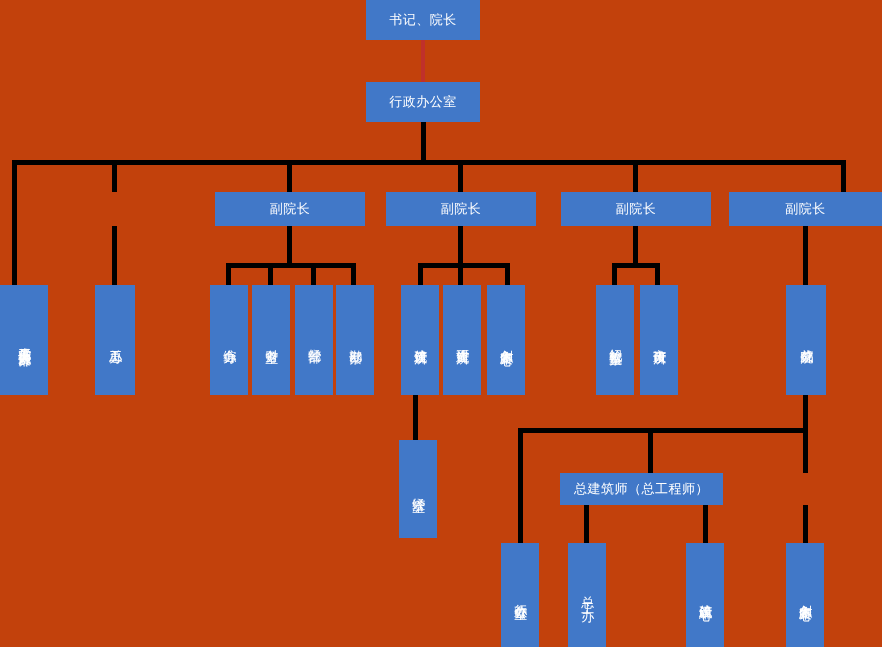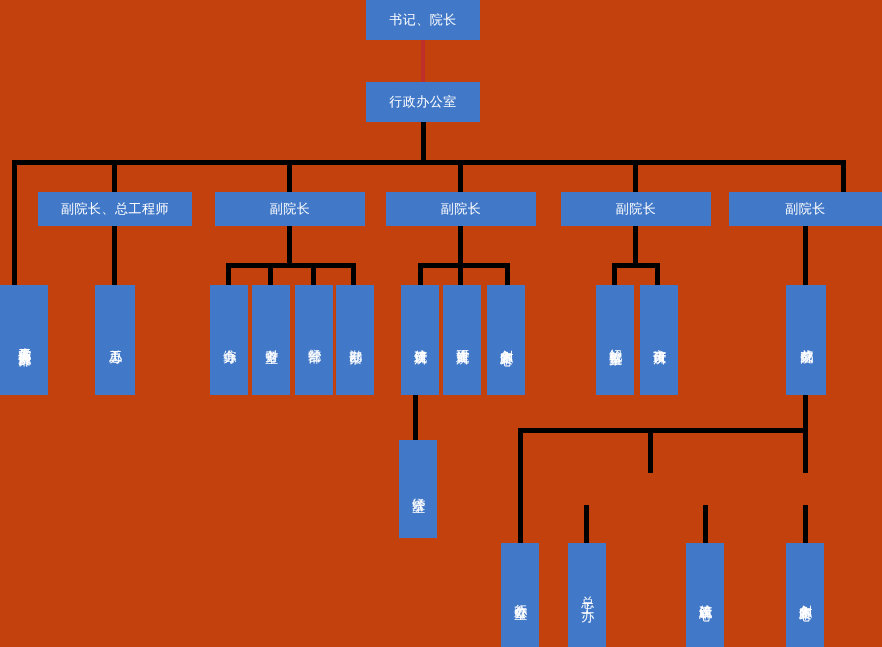--- a/index.html
+++ b/index.html
@@ -80,21 +80,20 @@
 
   <div class="conn" style="left:12px; top:160px; width:834px; height:5px;"></div>
 
   <div class="conn" style="left:12px; top:160px; width:5px; height:125px;"></div>
   <div class="conn" style="left:112px; top:160px; width:5px; height:32px;"></div>
   <div class="conn" style="left:287px; top:160px; width:5px; height:32px;"></div>
   <div class="conn" style="left:458px; top:160px; width:5px; height:32px;"></div>
   <div class="conn" style="left:633px; top:160px; width:5px; height:32px;"></div>
   <div class="conn" style="left:841px; top:160px; width:5px; height:32px;"></div>
 
-  <div class="node h" style="left:38px; top:192px; width:154px; height:34px;">副院长、总工程师</div>
 
   <div class="node h" style="left:215px; top:192px; width:150px; height:34px;">副院长</div>
 
   <div class="node h" style="left:386px; top:192px; width:150px; height:34px;">副院长</div>
 
   <div class="node h" style="left:561px; top:192px; width:150px; height:34px;">副院长</div>
 
   <div class="node h" style="left:729px; top:192px; width:153px; height:34px;">副院长</div>
 
   <div class="conn" style="left:112px; top:226px; width:5px; height:59px;"></div>
@@ -166,20 +165,21 @@
     <span class="vline">成都分院</span>
   </div>
 
   <div class="conn" style="left:803px; top:395px; width:5px; height:38px;"></div>
   <div class="conn" style="left:518px; top:428px; width:290px; height:5px;"></div>
 
   <div class="conn" style="left:518px; top:428px; width:5px; height:115px;"></div>
   <div class="conn" style="left:648px; top:428px; width:5px; height:45px;"></div>
   <div class="conn" style="left:803px; top:428px; width:5px; height:45px;"></div>
 
+  <div class="node h" style="left:560px; top:473px; width:163px; height:32px;">总建筑师（总工程师）</div>
 
 
   <div class="conn" style="left:584px; top:505px; width:5px; height:38px;"></div>
   <div class="conn" style="left:703px; top:505px; width:5px; height:38px;"></div>
 
   <div class="conn" style="left:803px; top:505px; width:5px; height:38px;"></div>
 
   <div class="node v" style="left:501px; top:543px; width:38px; height:104px;">
     <span class="vline">行政办公室</span>
   </div>

